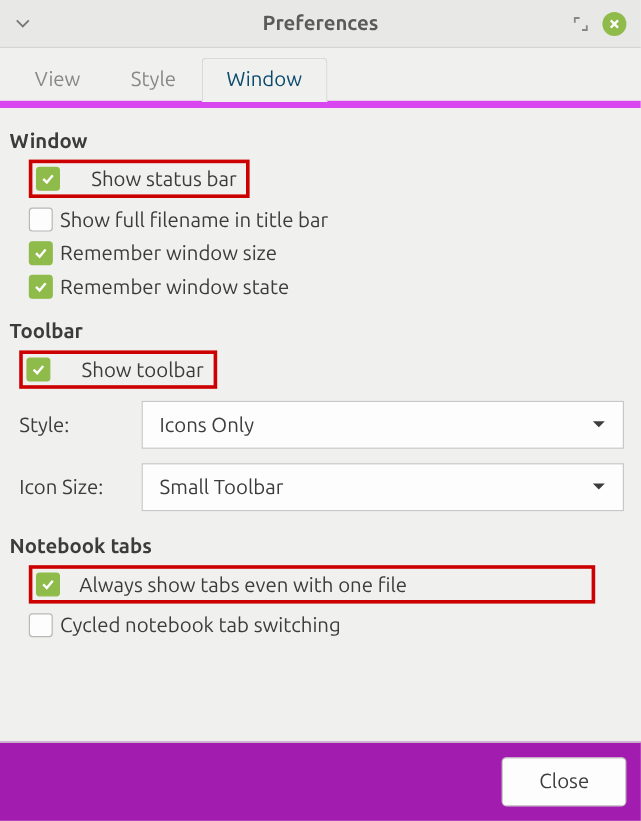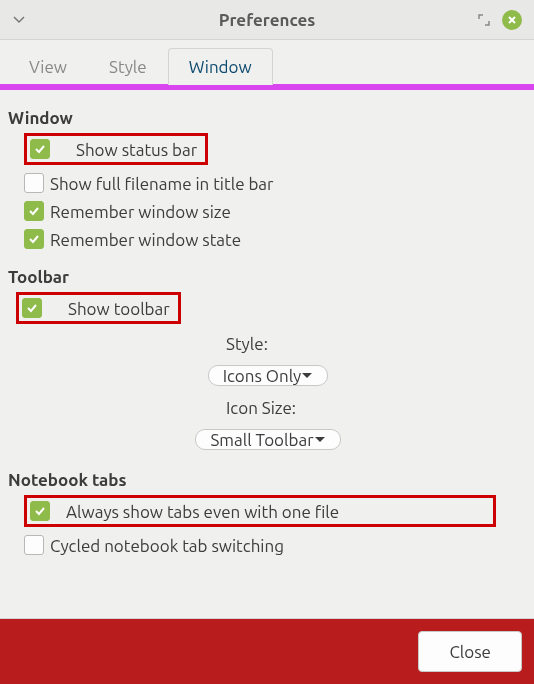--- a/index.html
+++ b/index.html
@@ -129,51 +129,50 @@
       display: flex;
       align-items: center;
       padding: 3px 3px;
       width: 472px;
     }
     .form-row {
       display: flex;
       align-items: center;
       padding: 6px 0 6px 8px;
       gap: 12px;
-      flex-direction: column;
     }
     .form-label {
       width: 90px;
       font-size: 17px;
       color: #3c3c3c;
     }
     .select {
       flex: 1;
       height: 40px;
       background: #fdfdfd;
       border: 1px solid #c8c8c7;
-      border-radius: 10px;
+      border-radius: 0;
       display: flex;
       align-items: center;
       justify-content: space-between;
       padding: 0 14px;
       cursor: pointer;
       margin-right: 6px;
     }
     .select-value {
       font-size: 17px;
       color: #3c3c3c;
     }
     .footer {
       position: absolute;
       bottom: 0;
       left: 0;
       right: 0;
       border-top: 1px solid #d4d4d3;
-      background: #b91c1c;
+      background: #a21caf;
       padding: 12px;
       display: flex;
       justify-content: flex-end;
     }
     .close-btn-footer {
       padding: 10px 30px;
       border: 1px solid #c8c8c7;
       border-radius: 4px;
       background: #fdfdfd;
       font-size: 17px;

